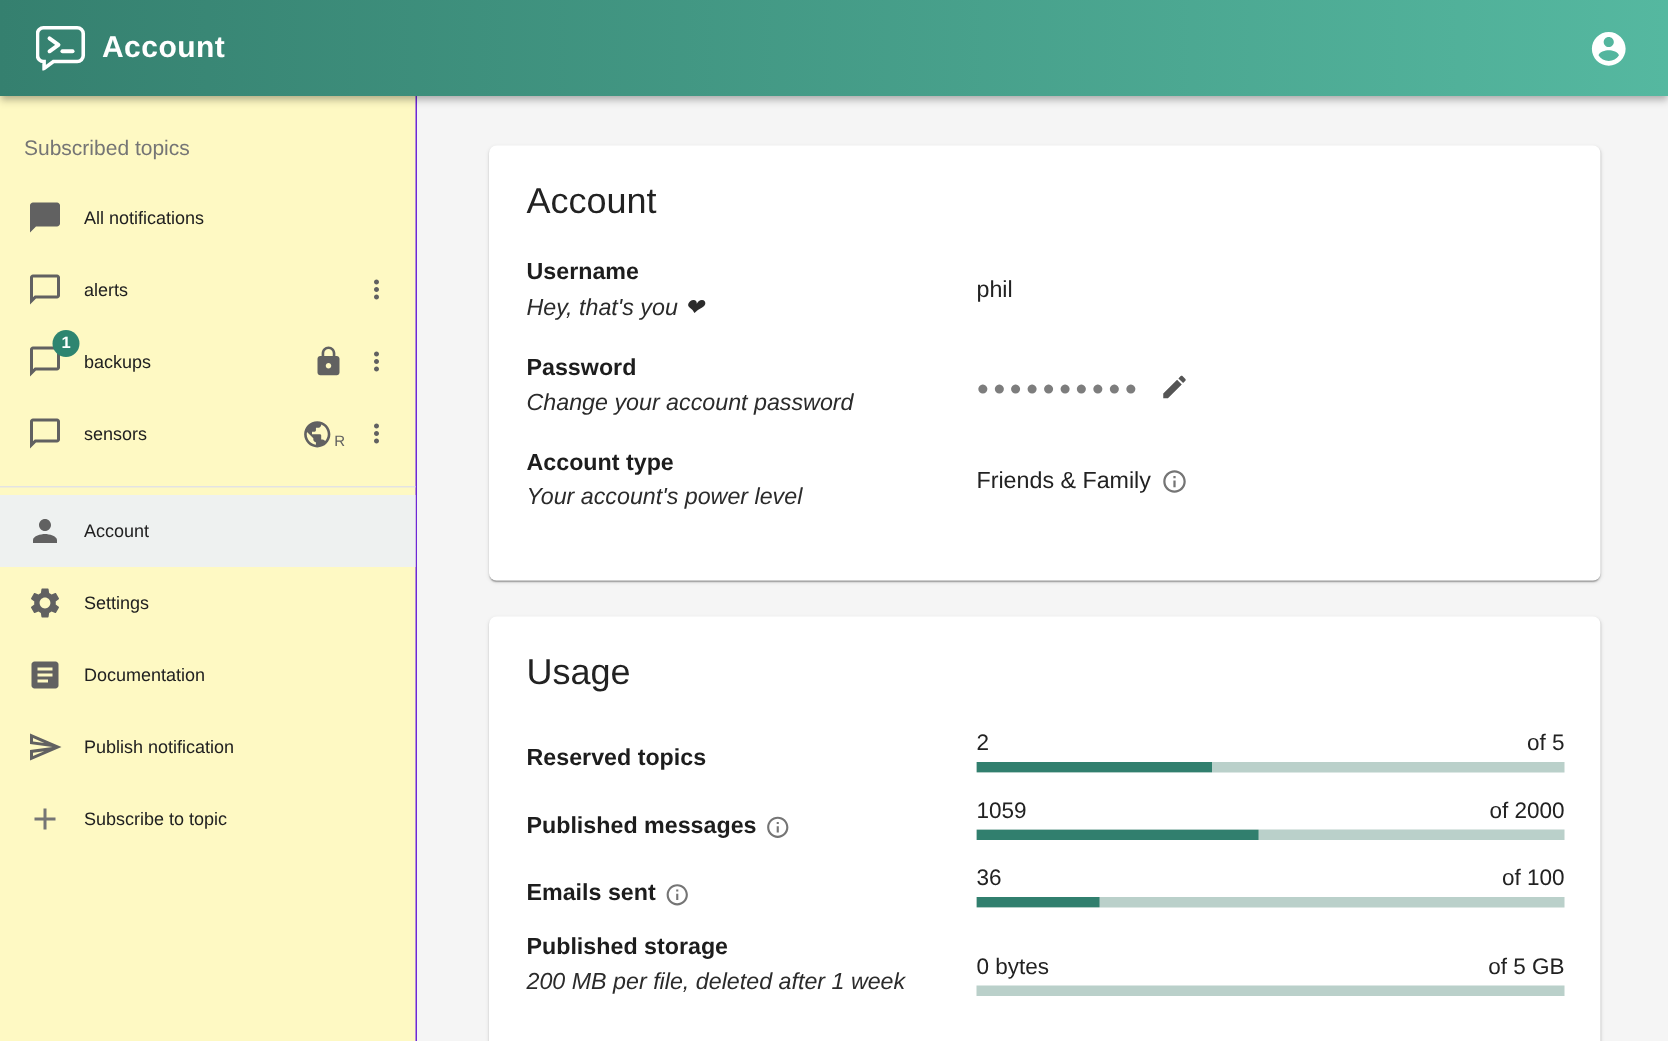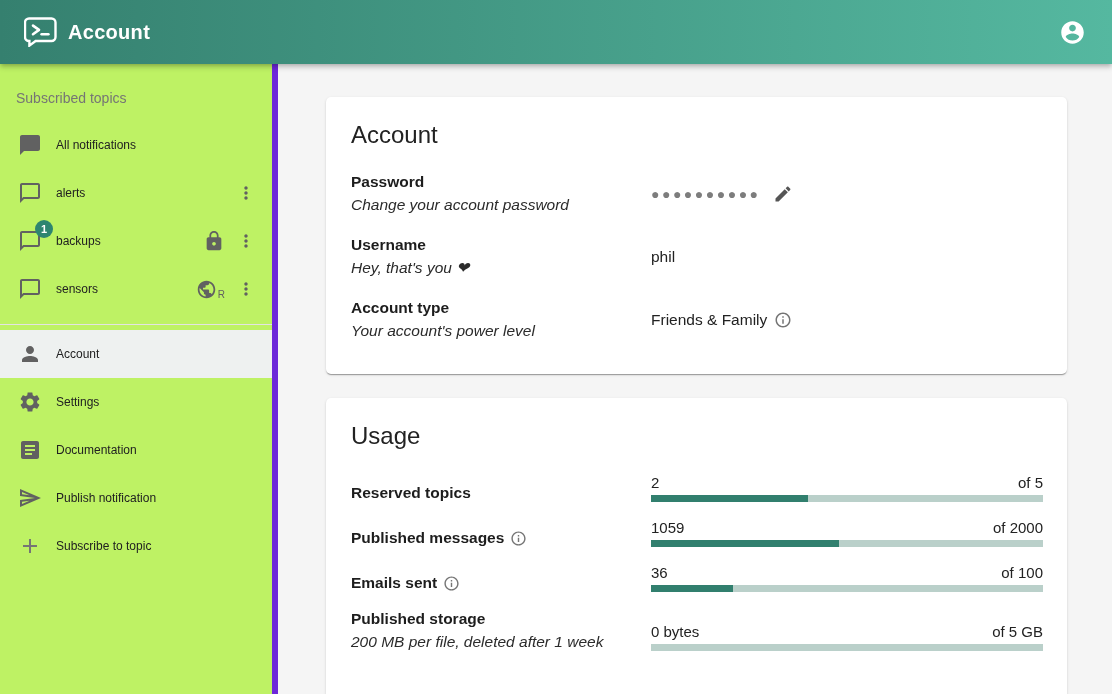--- a/index.html
+++ b/index.html
@@ -11,41 +11,41 @@
     font-family:"Liberation Sans", sans-serif;-webkit-font-smoothing:antialiased;}
   
   .appbar{height:64px;display:flex;align-items:center;padding:0 22px 0 24px;
     background:linear-gradient(90deg,var(--appbar-start) 0%,var(--appbar-end) 100%);
     box-shadow:0 2px 4px -1px rgba(0,0,0,.2),0 4px 5px 0 rgba(0,0,0,.14);position:relative;z-index:5;}
   .appbar .logo{display:flex;align-items:center;margin-right:11px;}
   .appbar h1{color:#fff;font-size:20px;font-weight:700;letter-spacing:.3px;}
   .avatar-btn{margin-left:auto;background:none;border:none;cursor:pointer;display:flex;align-items:center;padding:4px;}
   
   .shell{display:flex;height:630px;}
-  .sidebar{width:278px;background:#bef264;border-right:6px solid #6d28d9;flex:none;}
+  .sidebar{width:278px;background:#fef9c3;border-right:1px solid #6d28d9;flex:none;}
   .caption{margin:26px 0 0 16px;font-size:14px;color:#757575;}
   .topic-list{margin-top:15px;}
   .item{height:48px;display:flex;align-items:center;padding:0 14px 0 18px;cursor:pointer;}
   .item .icn{display:flex;align-items:center;justify-content:center;width:24px;height:24px;position:relative;flex:none;}
   .item .lbl{margin-left:14px;font-size:12px;color:#212121;white-space:nowrap;}
   .item .trailing{margin-left:auto;display:flex;align-items:center;gap:9px;}
   .iconbtn{background:none;border:none;cursor:pointer;display:flex;align-items:center;padding:2px;}
   .badge{position:absolute;top:-9px;right:-11px;min-width:18px;height:18px;border-radius:50%;
     background:var(--badge);color:#fff;font-size:11px;font-weight:700;display:flex;align-items:center;justify-content:center;}
   .res-marker{display:flex;align-items:flex-end;}
   .res-marker .sub-r{font-size:10px;color:#616161;margin-left:1px;line-height:10px;}
   .divider{border:none;border-top:1px solid #e3e3e3;margin:11px 0 5px 0;}
   .item.selected{background:#eef1f0;}
   
   main{flex:1;padding:33px 45px 0 48px;overflow:hidden;background:#f5f5f5;}
   .card{background:#fff;border-radius:5px;padding:24px 24px 30px 25px;margin-bottom:24px;
     box-shadow:0 2px 1px -1px rgba(0,0,0,.2),0 1px 1px 0 rgba(0,0,0,.14),0 1px 3px 0 rgba(0,0,0,.12);}
   .card h2{font-size:24px;font-weight:400;color:#222;margin-bottom:24px;}
   .prefrow{display:flex;align-items:center;margin-bottom:22px;}
-  .prefrow:last-child{margin-bottom:4px;}
+  .prefrow:last-child{margin-bottom:16px;}
   .prefrow .left{width:300px;flex:none;}
   .lab{font-size:15.5px;font-weight:700;color:#1d1d1d;display:flex;align-items:center;gap:6px;}
   .sub{font-size:15.5px;font-style:italic;color:#2b2b2b;margin-top:5px;}
   .right{flex:1;display:flex;align-items:center;}
   .val{font-size:15.5px;color:#222;}
   .dots{font-size:14px;letter-spacing:2.5px;color:#7d7d7d;line-height:1;}
   .edit-btn{margin-left:10px;}
   .info-ic{display:inline-flex;margin-left:7px;align-items:center;}
   
   .meter-row{display:flex;align-items:flex-end;margin-bottom:17px;}
@@ -206,42 +206,42 @@
     </nav>
   </aside>
 
   <main>
 
     <section class="card">
       <h2>Account</h2>
 
       <div class="prefrow">
         <div class="left">
+          <div class="lab">Username</div>
+          <div class="sub">Hey, that's you ❤</div>
+        </div>
+        <div class="right">
+          <span class="val">phil</span>
+        </div>
+      </div>
+
+      <div class="prefrow">
+        <div class="left">
           <div class="lab">Password</div>
           <div class="sub">Change your account password</div>
         </div>
         <div class="right">
           <span class="dots">●●●●●●●●●●</span>
           <button class="iconbtn edit-btn">
             <span>
               <svg width="20" height="20" viewBox="0 0 24 24" fill="#555555">
                   <path d="M3 17.25V21h3.75L17.81 9.94l-3.75-3.75L3 17.25zM20.71 7.04c.39-.39.39-1.02 0-1.41l-2.34-2.34c-.39-.39-1.02-.39-1.41 0l-1.83 1.83 3.75 3.75 1.83-1.83z"></path>
                 </svg>
             </span>
           </button>
-        </div>
-      </div>
-
-      <div class="prefrow">
-        <div class="left">
-          <div class="lab">Username</div>
-          <div class="sub">Hey, that's you ❤</div>
-        </div>
-        <div class="right">
-          <span class="val">phil</span>
         </div>
       </div>
 
       <div class="prefrow">
         <div class="left">
           <div class="lab">Account type</div>
           <div class="sub">Your account's power level</div>
         </div>
         <div class="right">
           <span class="val">Friends &amp; Family</span>

